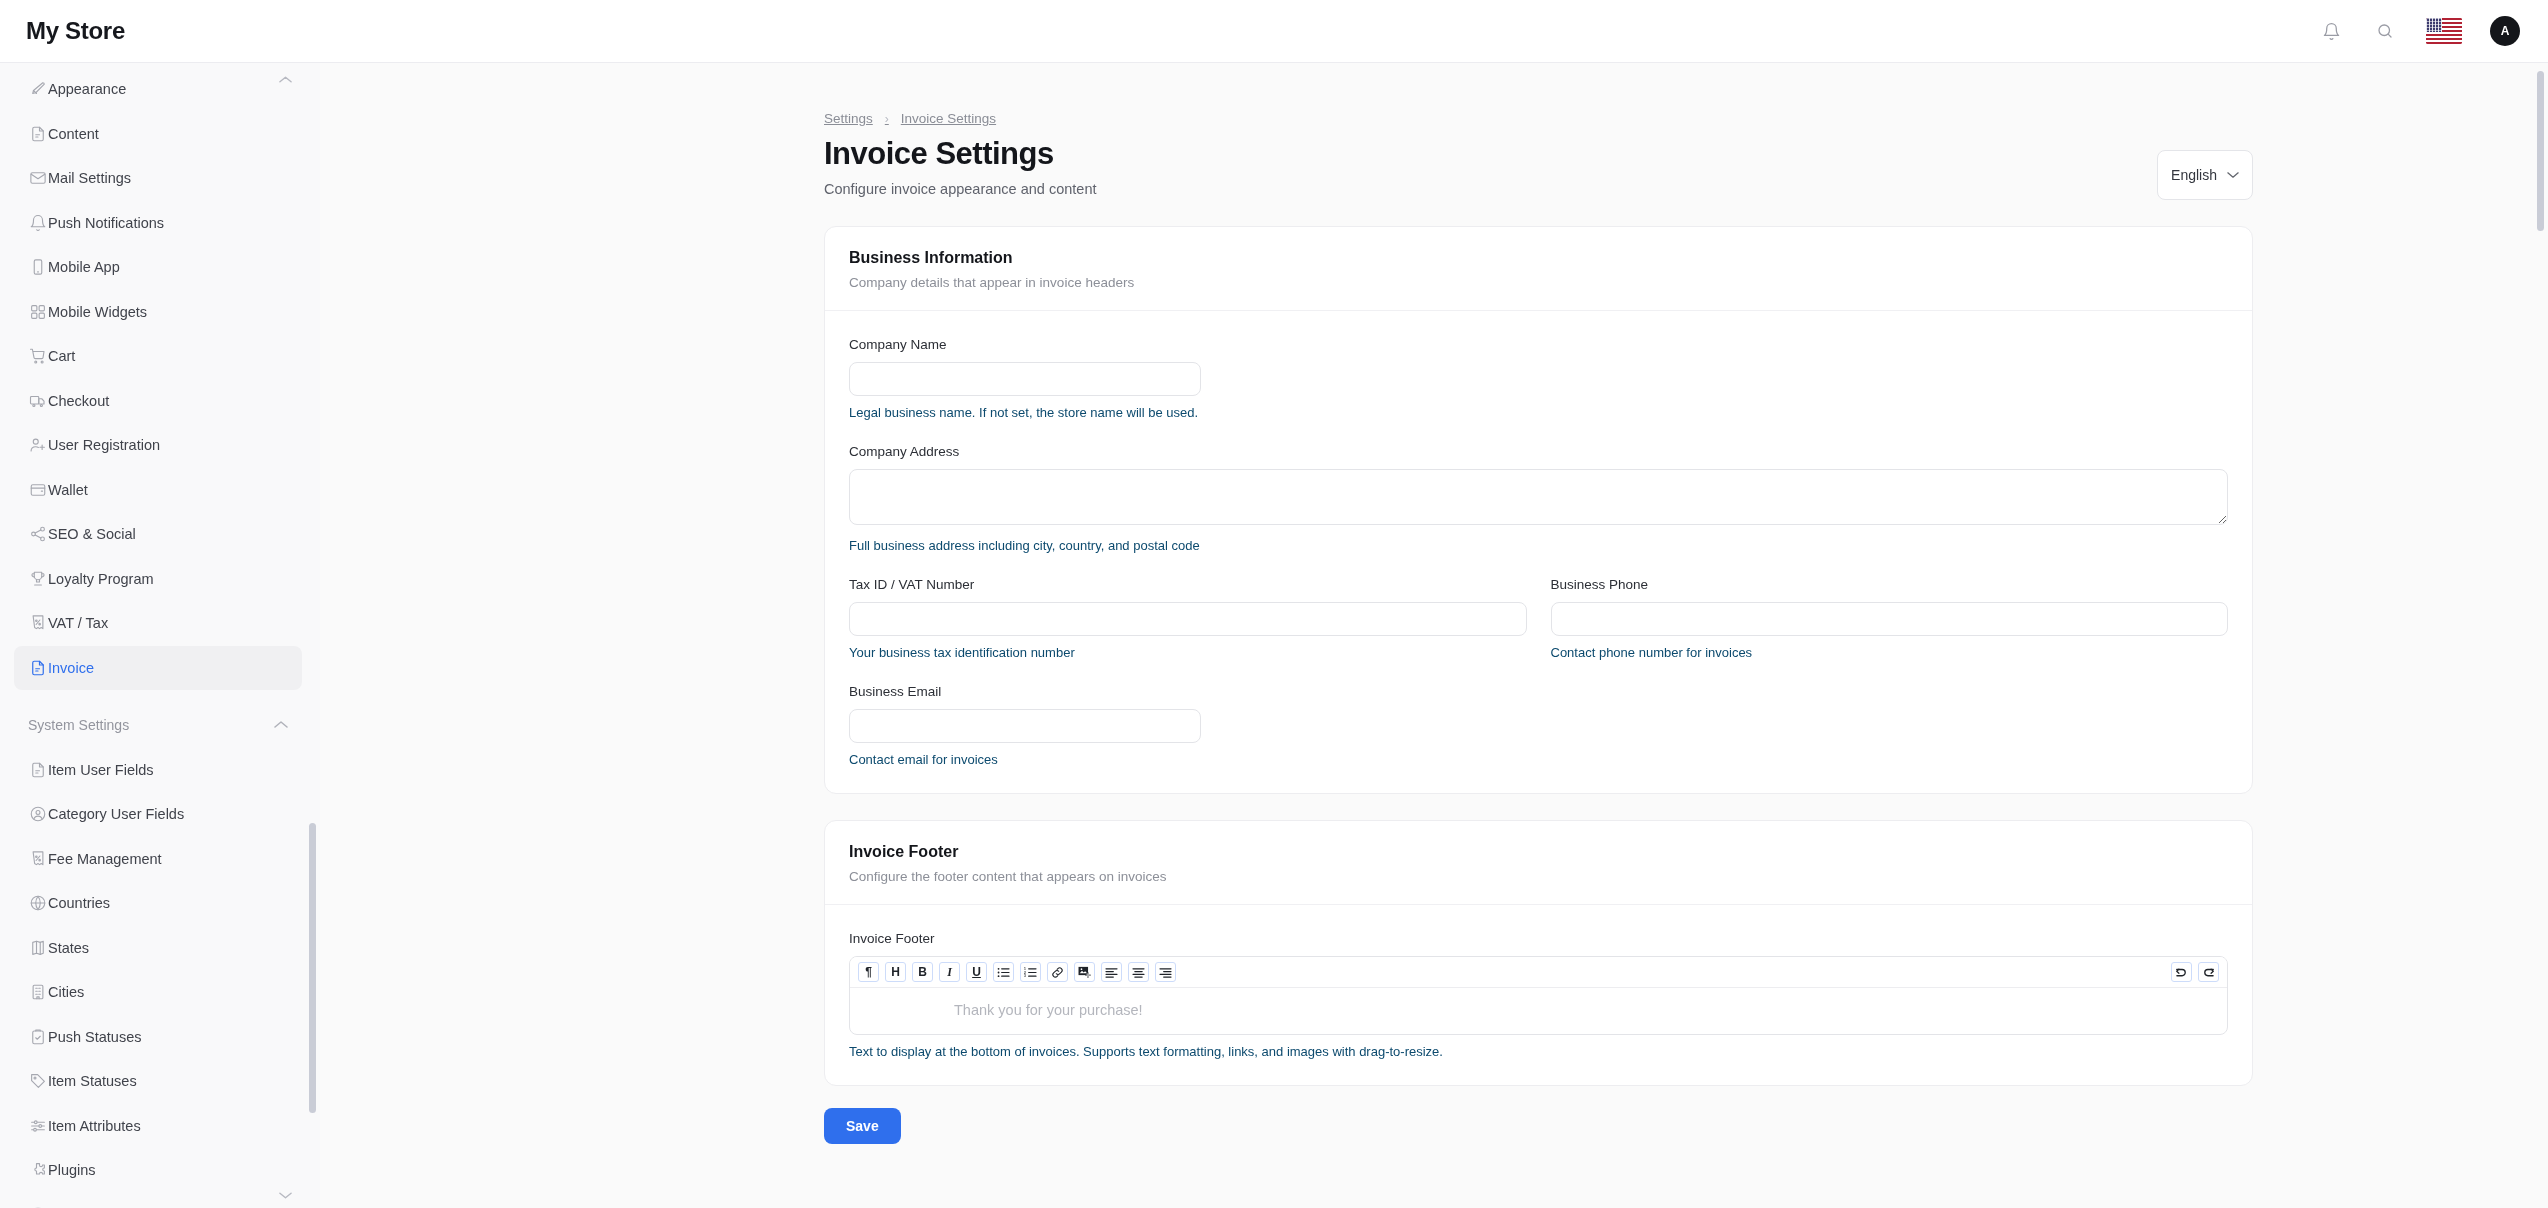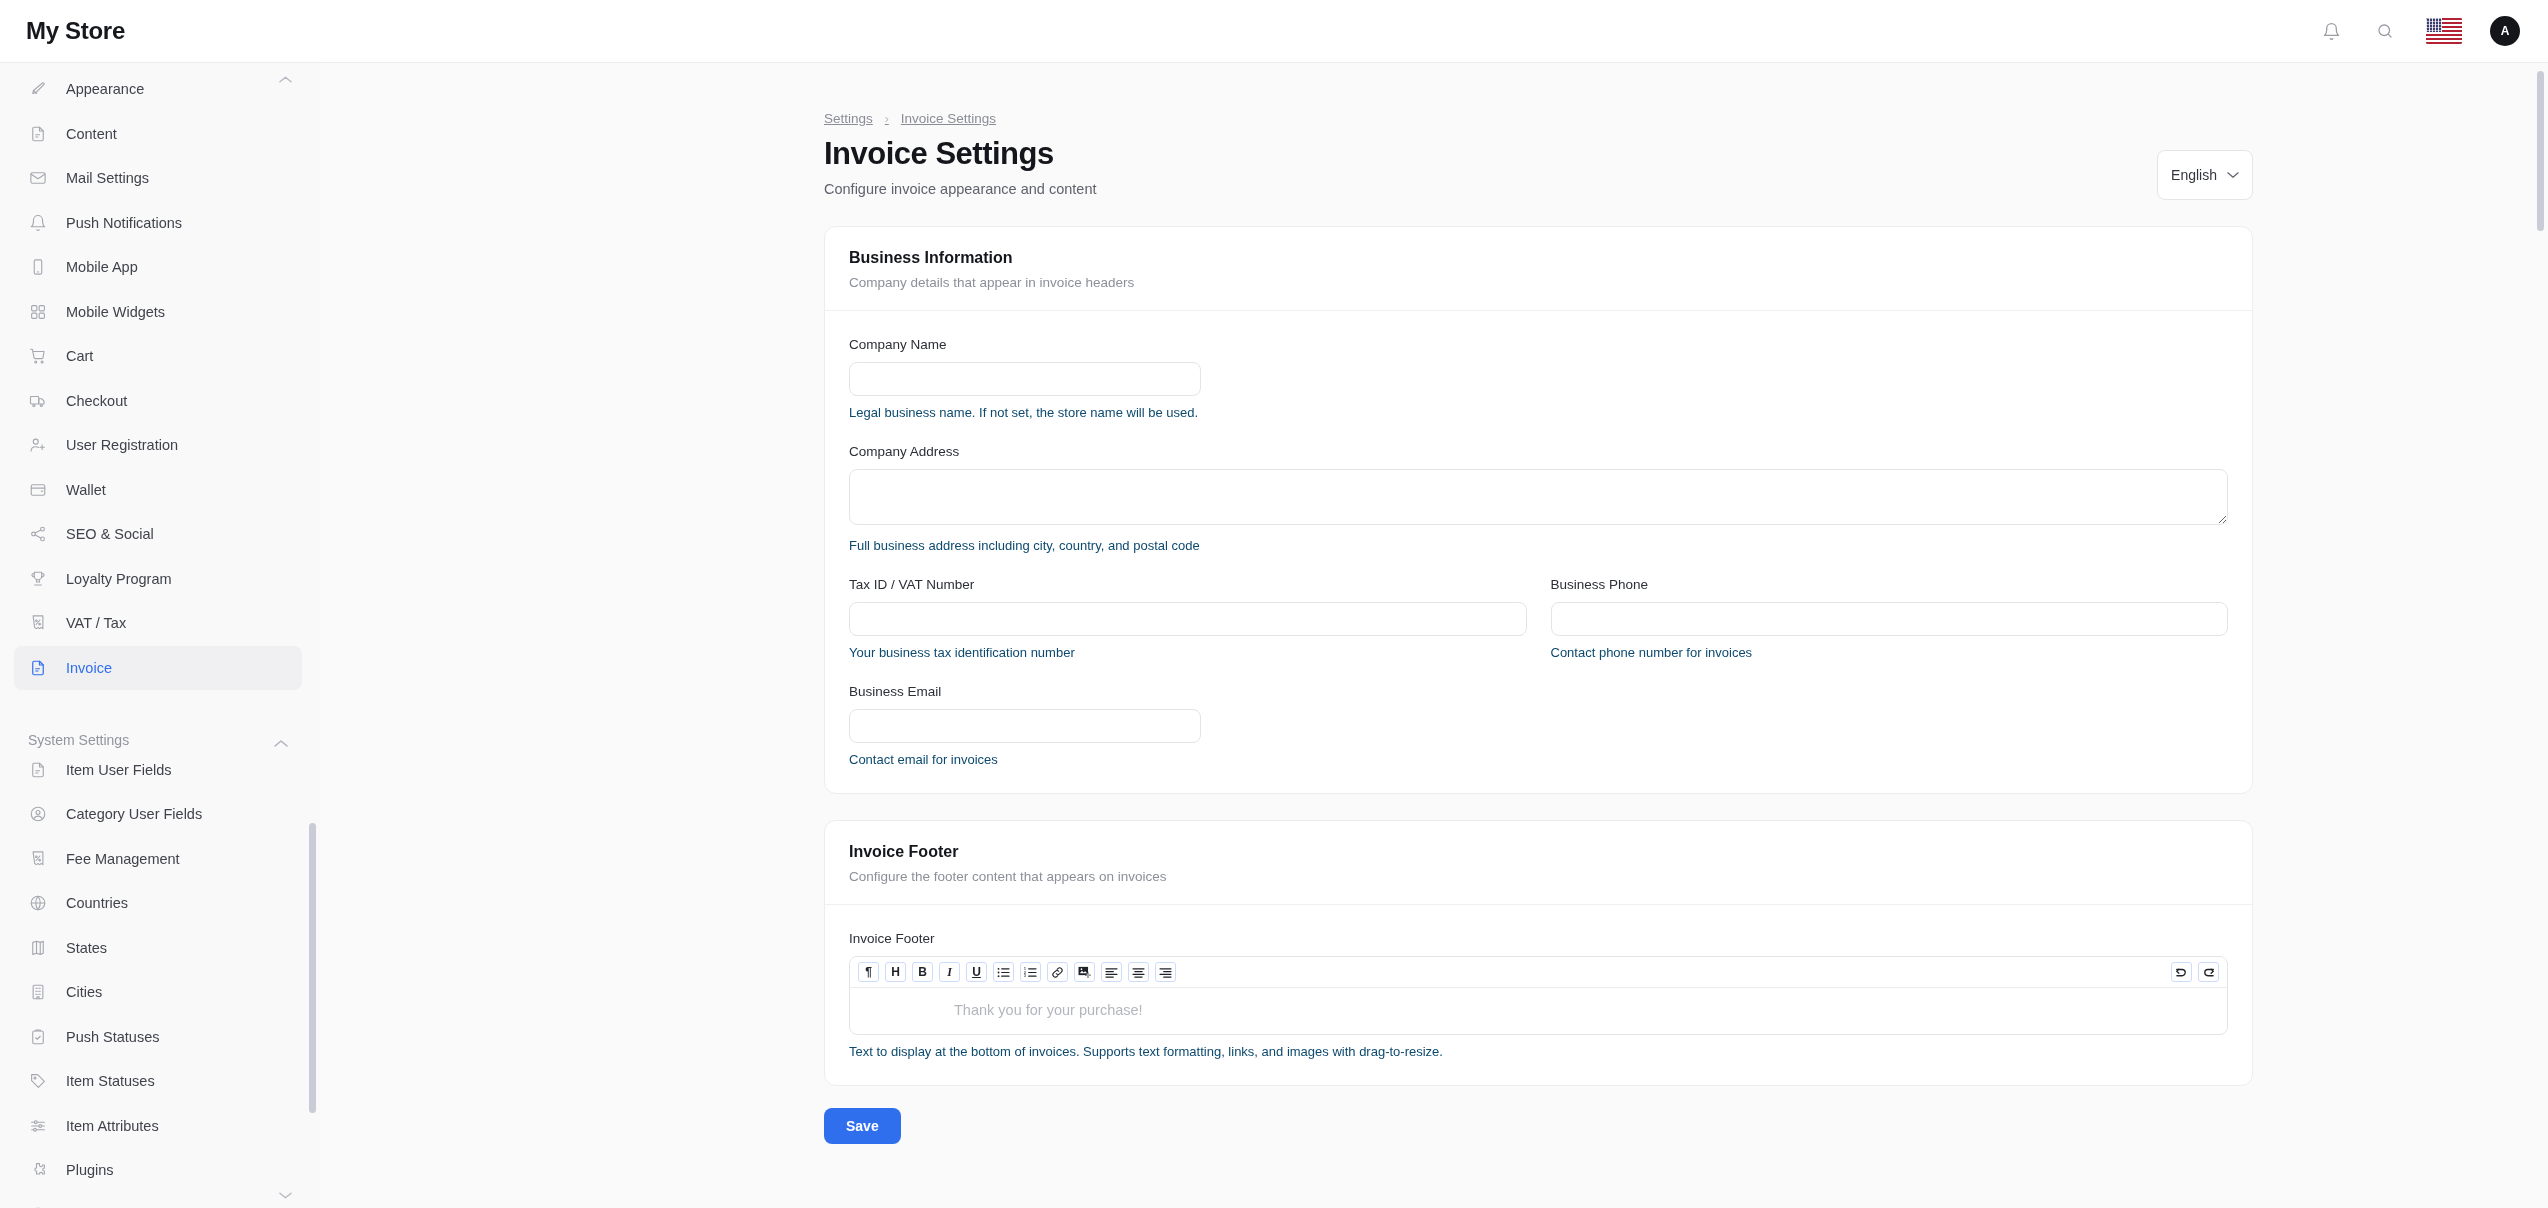--- a/index.html
+++ b/index.html
@@ -58,33 +58,33 @@
   
   .sidebar {
     width: 320px; min-width: 320px;
     background: #f9f9fa;
     position: relative;
     overflow: hidden;
     padding-top: 0;
   }
   .sidebar-scroll { padding: 4px 18px 0 14px; }
   .nav-item {
-    display: flex; align-items: center; gap: 18px;
+    display: flex; align-items: center; 
     height: 44px; padding: 0 14px;
     border-radius: 8px;
     color: #40434b; font-size: 14.5px;
     margin-bottom: 0.5px;
   }
   .nav-item.active { background: #f0f0f2; color: #2f6fed; }
   .nav-item .nico { width: 20px; height: 20px; display:flex; align-items:center; justify-content:center; color: #a6a8b0; flex: 0 0 20px;}
   .nav-item.active .nico { color: #2f6fed; }
   .nav-item .nlabel { white-space: nowrap; }
 
   .nav-group {
-    display: flex; align-items: flex-end;
+    display: flex; align-items: center;
     height: 46px; padding: 0 14px;
     color: #93959e; font-size: 14px;
     margin-top: 12px;
   }
   .nav-group .chev { margin-left: auto; color: #b0b2ba; }
 
   .sb-top-chev {
     position: absolute; right: 28px; top: 12px; color: #b7b9c1;
   }
   .sb-bottom-chev {

